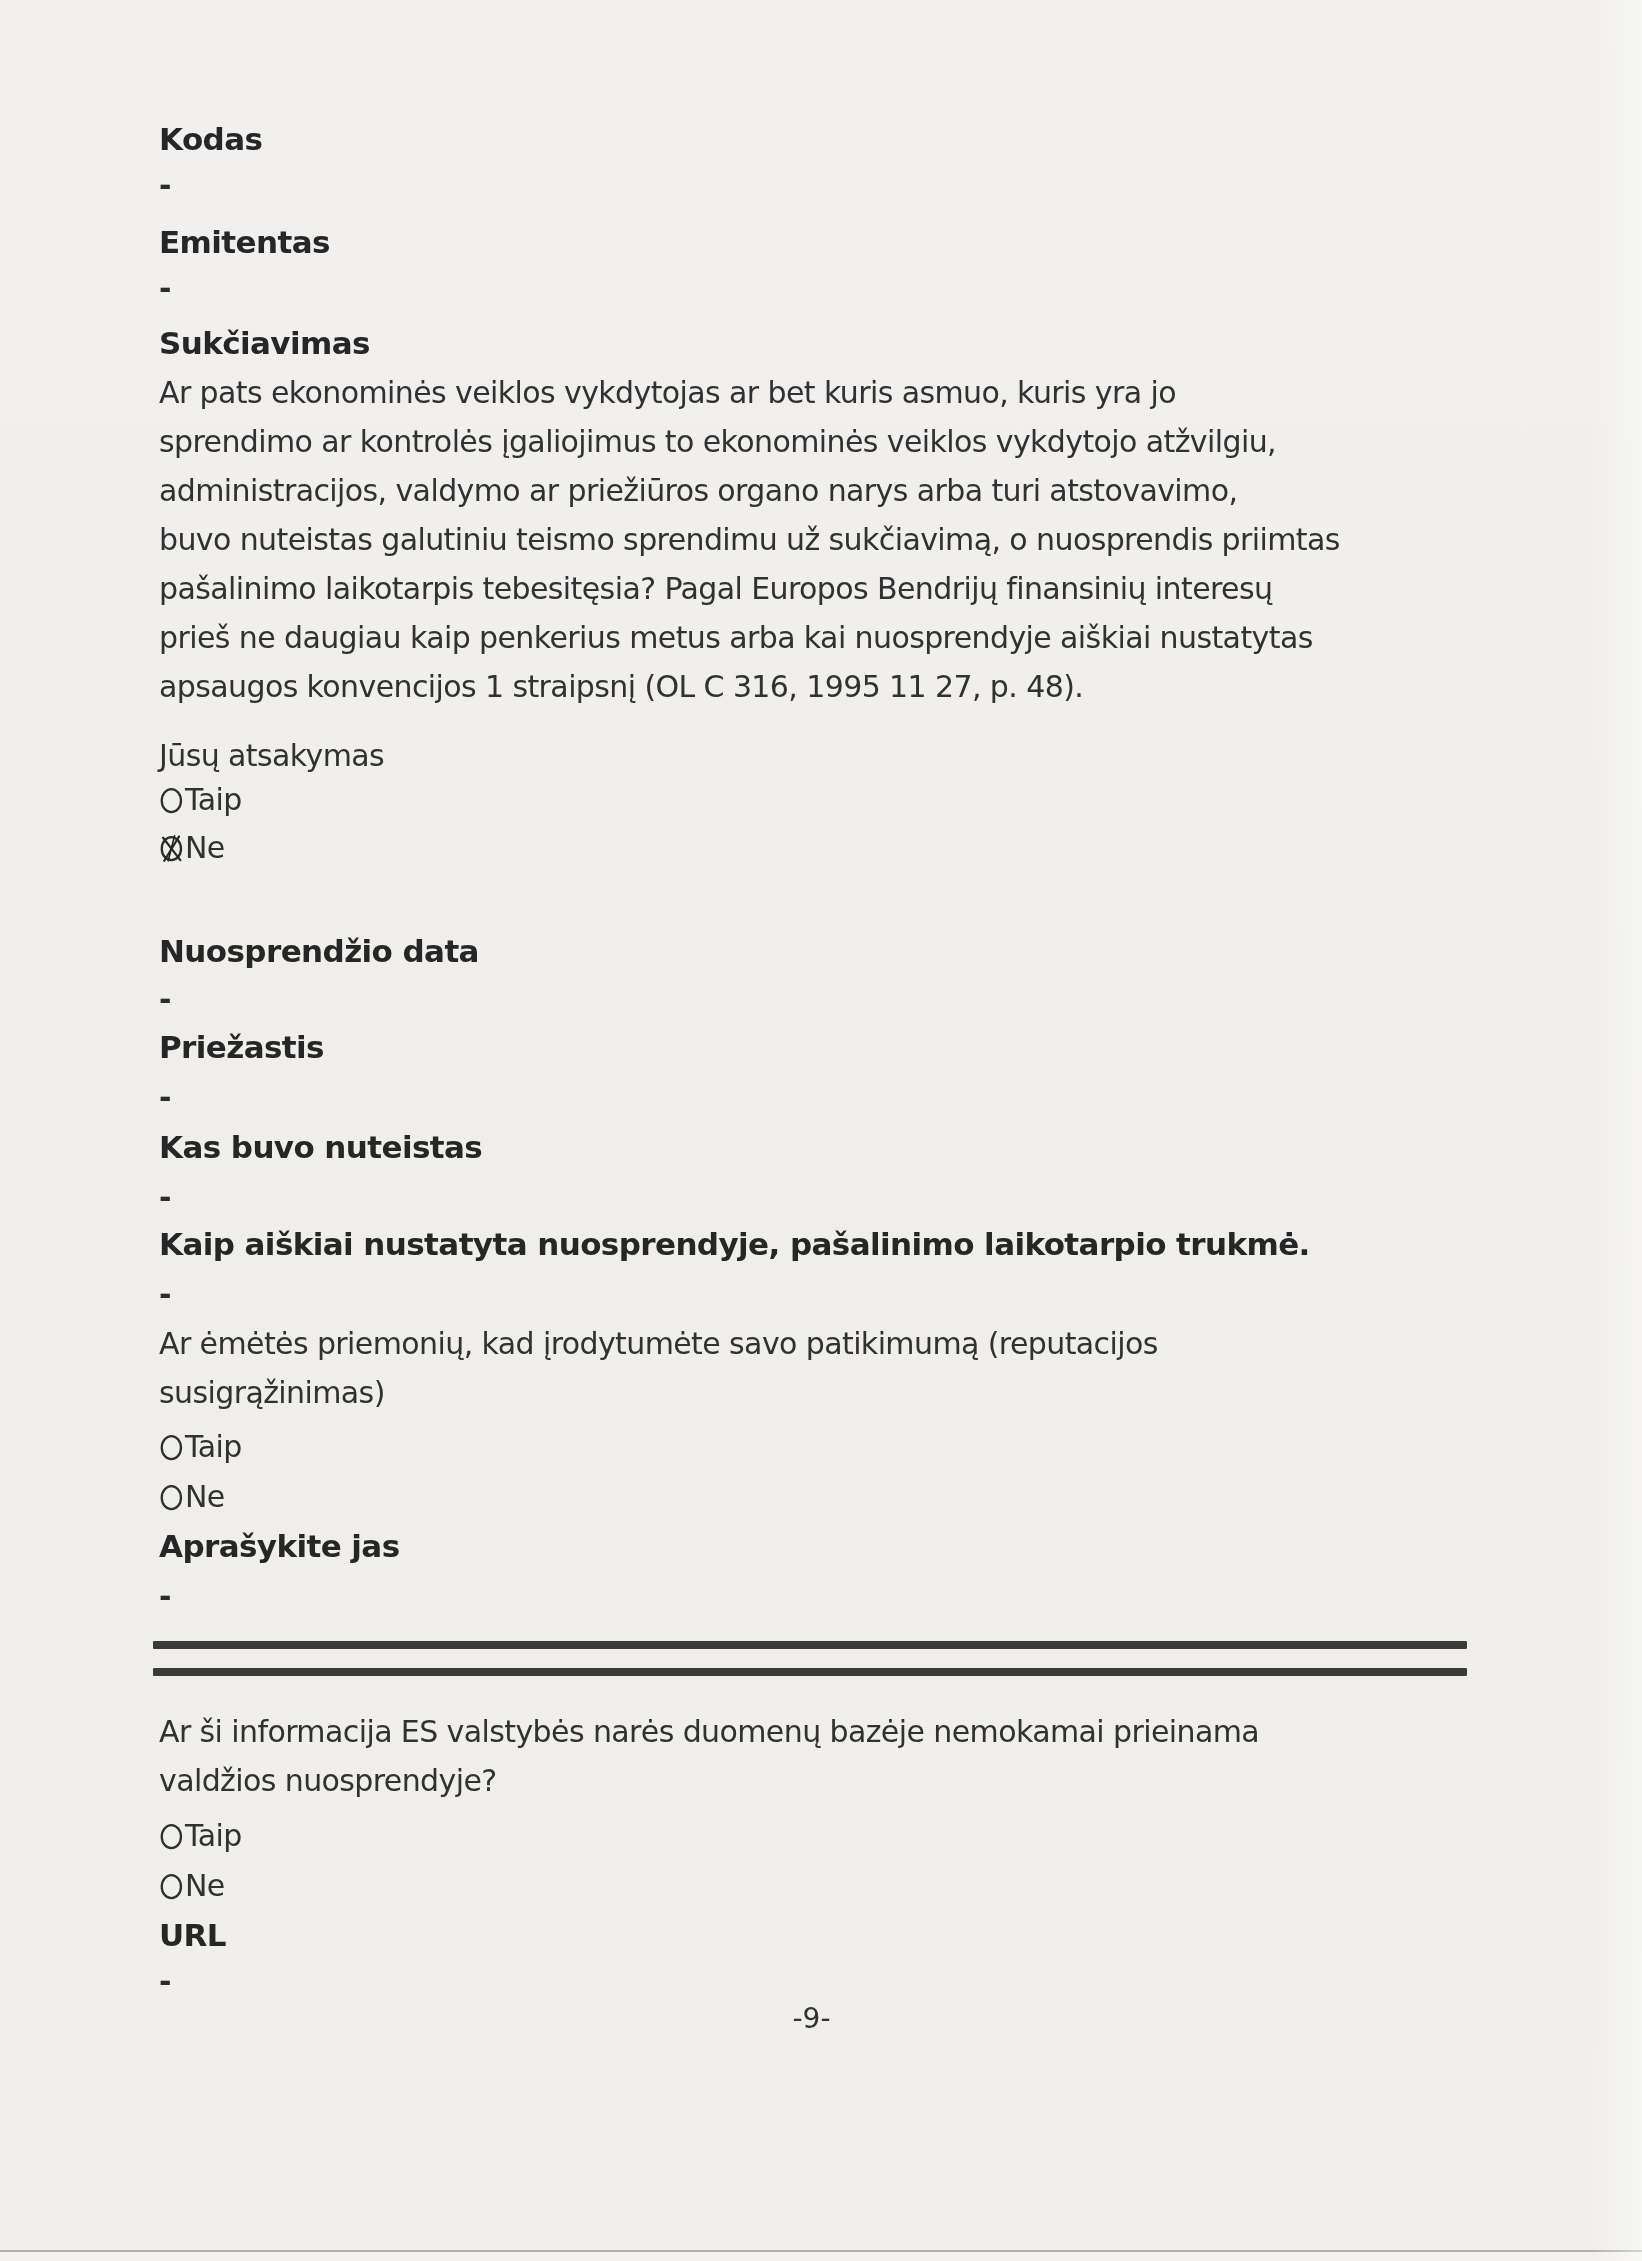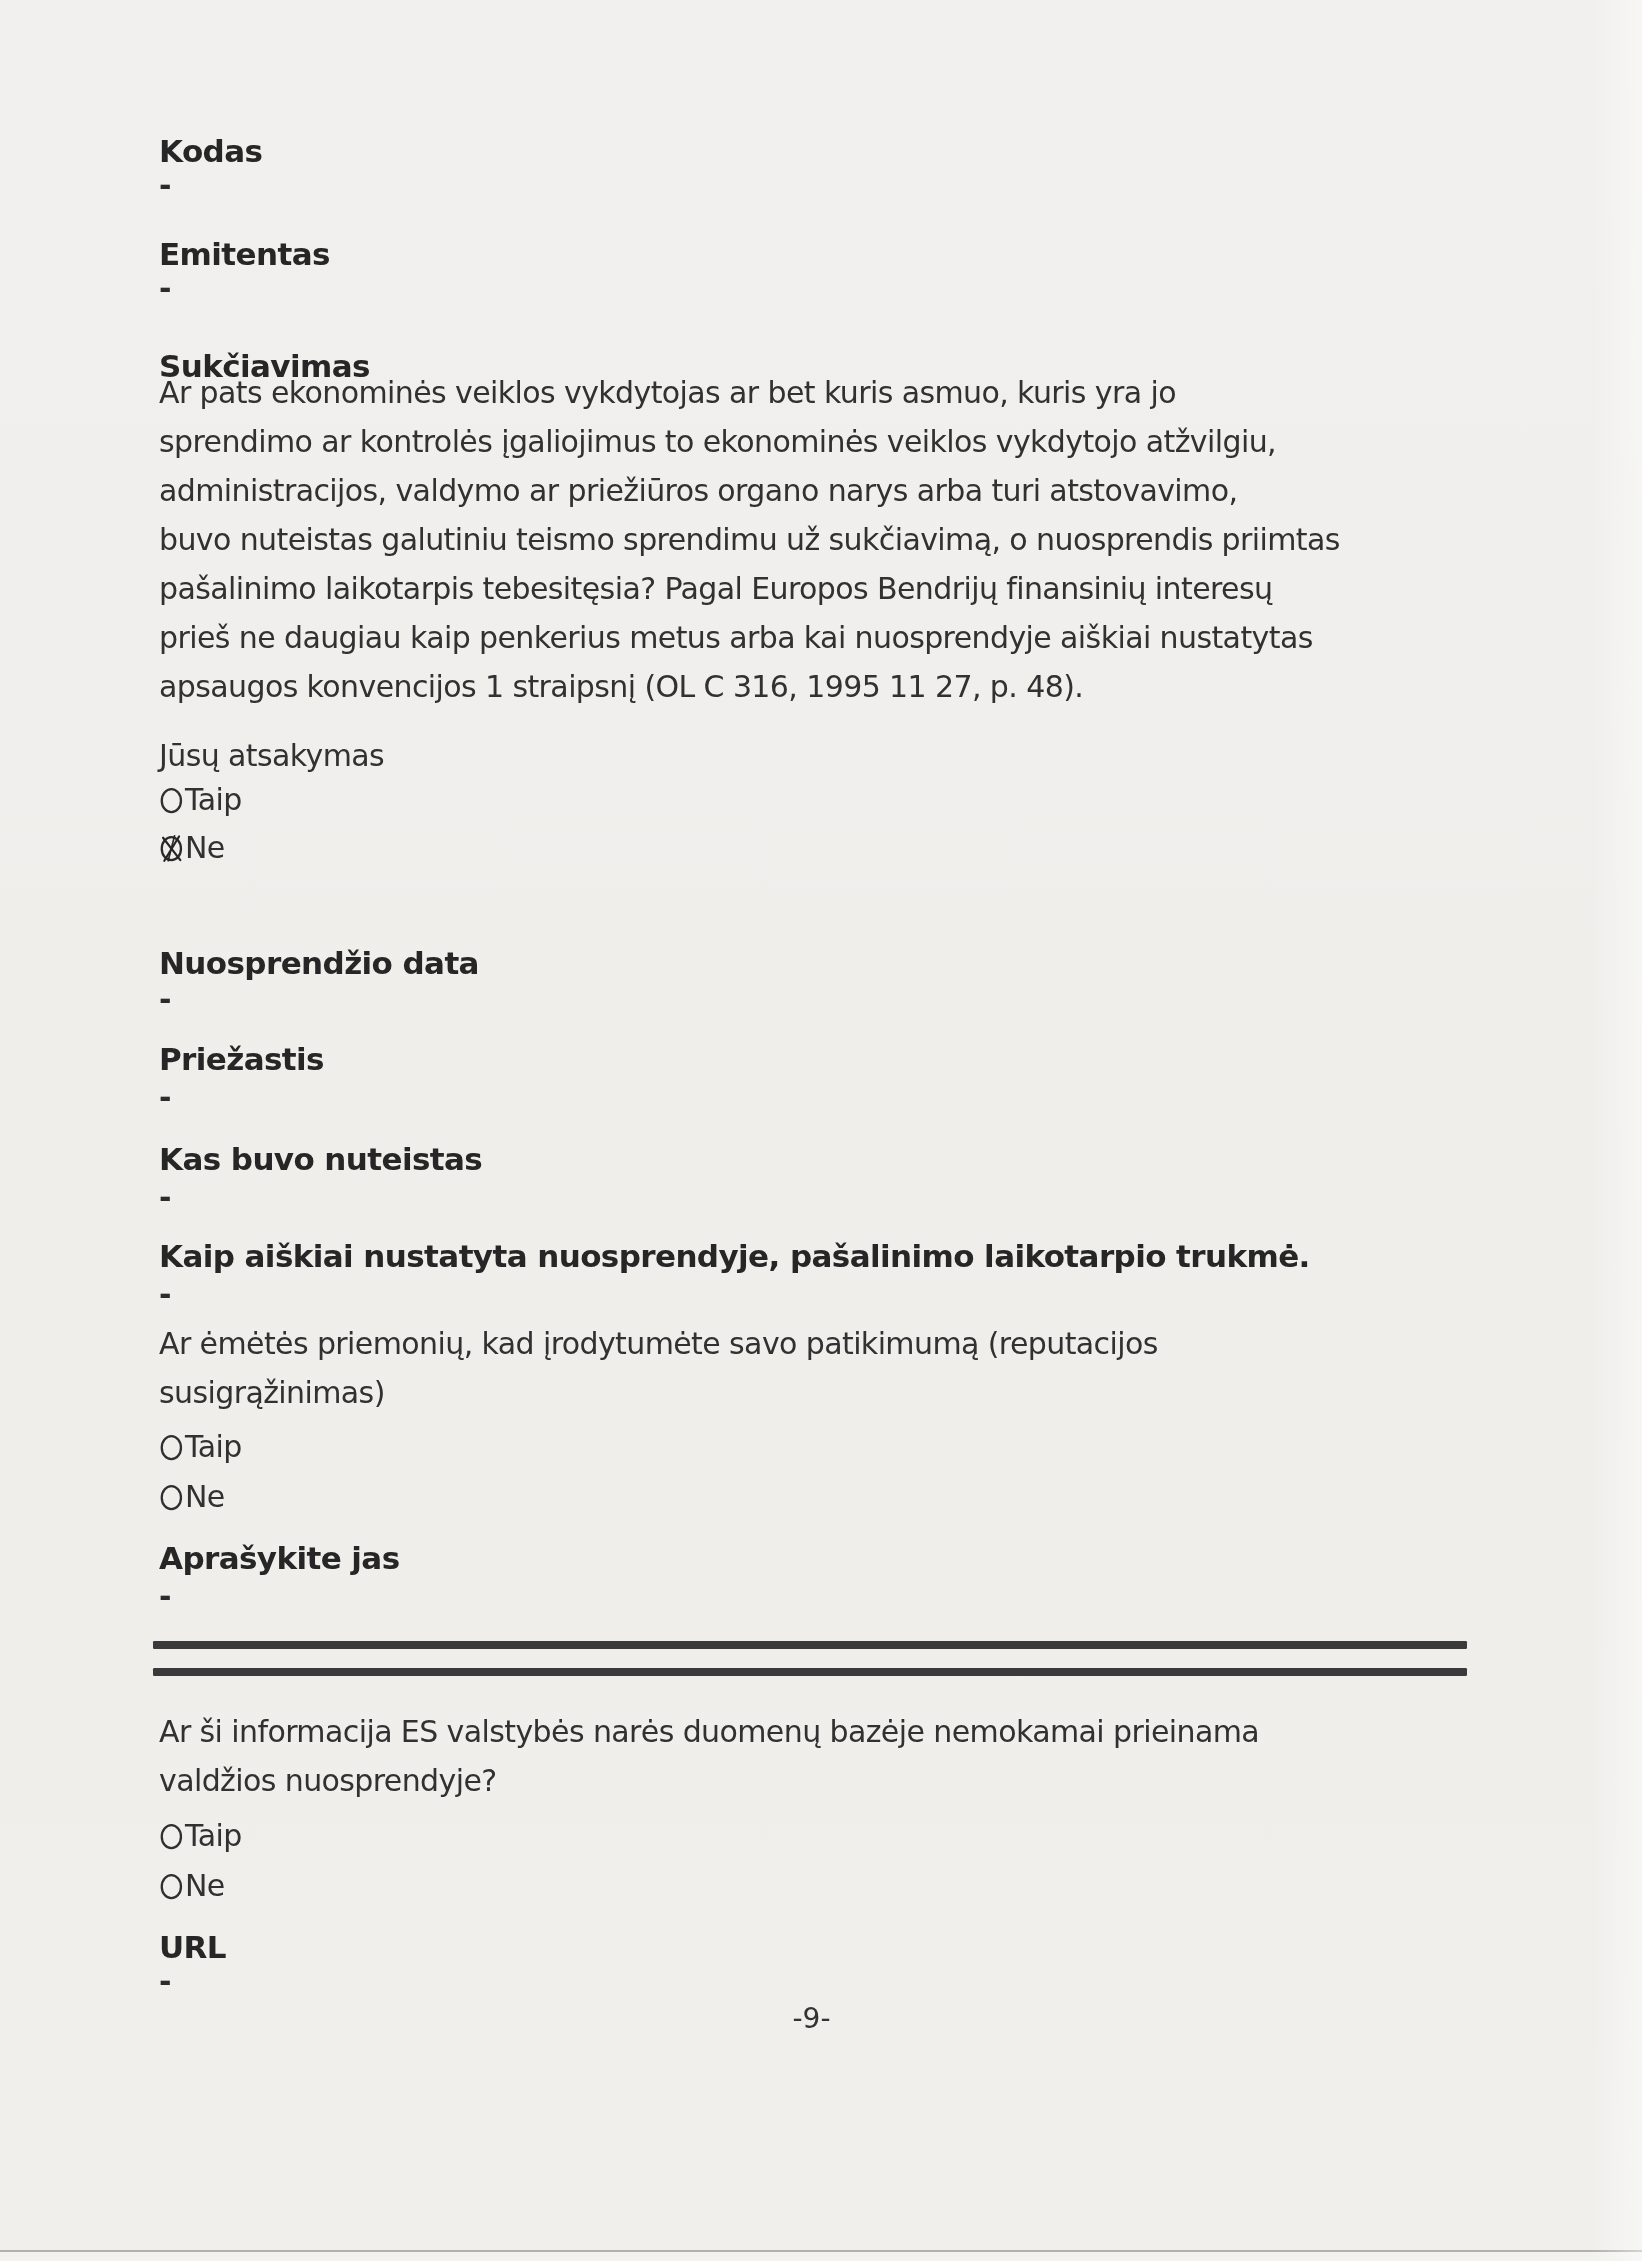--- a/index.html
+++ b/index.html
@@ -5,21 +5,21 @@
   html,body{margin:0;padding:0;background:#888;}
   .page{
     position:relative;
     width:1643px;height:2261px;
     background:linear-gradient(180deg,#f1f0ee 0%,#efeeeb 55%,#f0efec 100%);
     font-family:"DejaVu Sans","Liberation Sans",sans-serif;
     color:#303030;
     overflow:hidden;
   }
   .blk{position:absolute;left:159px;letter-spacing:-0.6px;}
-  .h{font-size:31px;font-weight:700;color:#262626;margin-top:12px;}
+  .h{font-size:31px;font-weight:700;color:#262626;}
   .body-text{font-size:30px;font-weight:400;color:#313131;}
   .dash{font-size:30px;font-weight:700;color:#2b2b2b;line-height:26px;}
   .qlines div{line-height:49px;white-space:nowrap;}
   .radio-row{display:flex;align-items:center;gap:0;}
   .radio-row svg{display:block;}
   .rule{position:absolute;left:153px;width:1314px;background:#3a3a3a;border-radius:1.3px;}
   .page-number{
     position:absolute;left:0;top:2002px;width:1623px;
     text-align:center;font-size:28px;color:#333;letter-spacing:0;
   }
@@ -35,21 +35,21 @@
 <body>
 
 <div class="page">
 
   <div class="blk h" style="top:121px">Kodas</div>
   <div class="blk dash" style="top:173px">-</div>
 
   <div class="blk h" style="top:224px">Emitentas</div>
   <div class="blk dash" style="top:276px">-</div>
 
-  <div class="blk h" style="top:336px">Sukčiavimas</div>
+  <div class="blk h" style="top:325px">Sukčiavimas</div>
 
   <div class="blk body-text qlines" style="top:368px">
     <div>Ar pats ekonominės veiklos vykdytojas ar bet kuris asmuo, kuris yra jo</div>
     <div>sprendimo ar kontrolės įgaliojimus to ekonominės veiklos vykdytojo atžvilgiu,</div>
     <div>administracijos, valdymo ar priežiūros organo narys arba turi atstovavimo,</div>
     <div>buvo nuteistas galutiniu teismo sprendimu už sukčiavimą, o nuosprendis priimtas</div>
     <div>pašalinimo laikotarpis tebesitęsia? Pagal Europos Bendrijų finansinių interesų</div>
     <div>prieš ne daugiau kaip penkerius metus arba kai nuosprendyje aiškiai nustatytas</div>
     <div>apsaugos konvencijos 1 straipsnį (OL C 316, 1995 11 27, p. 48).</div>
   </div>

